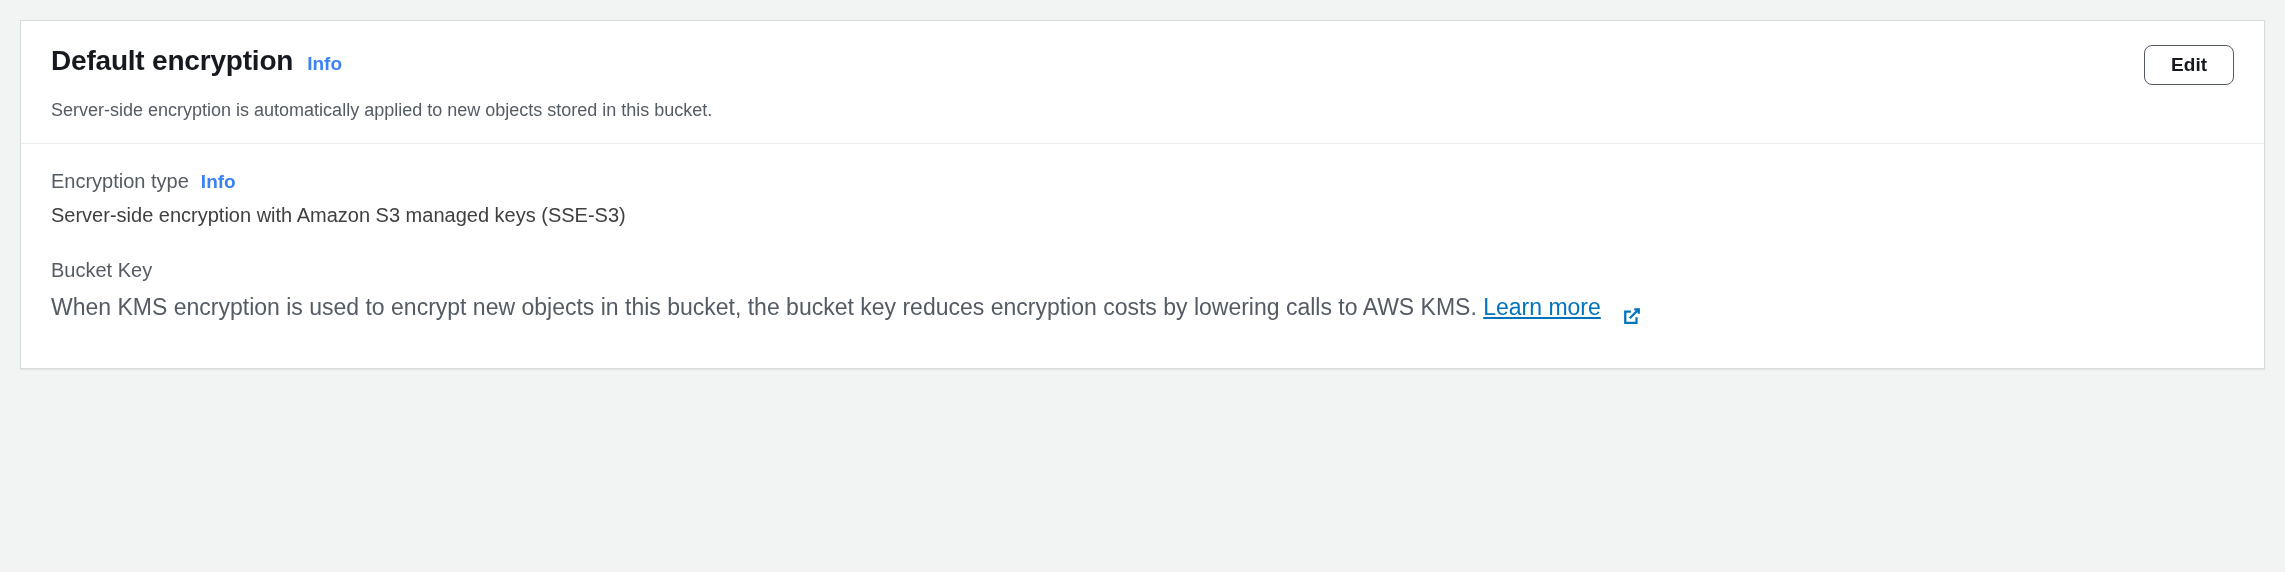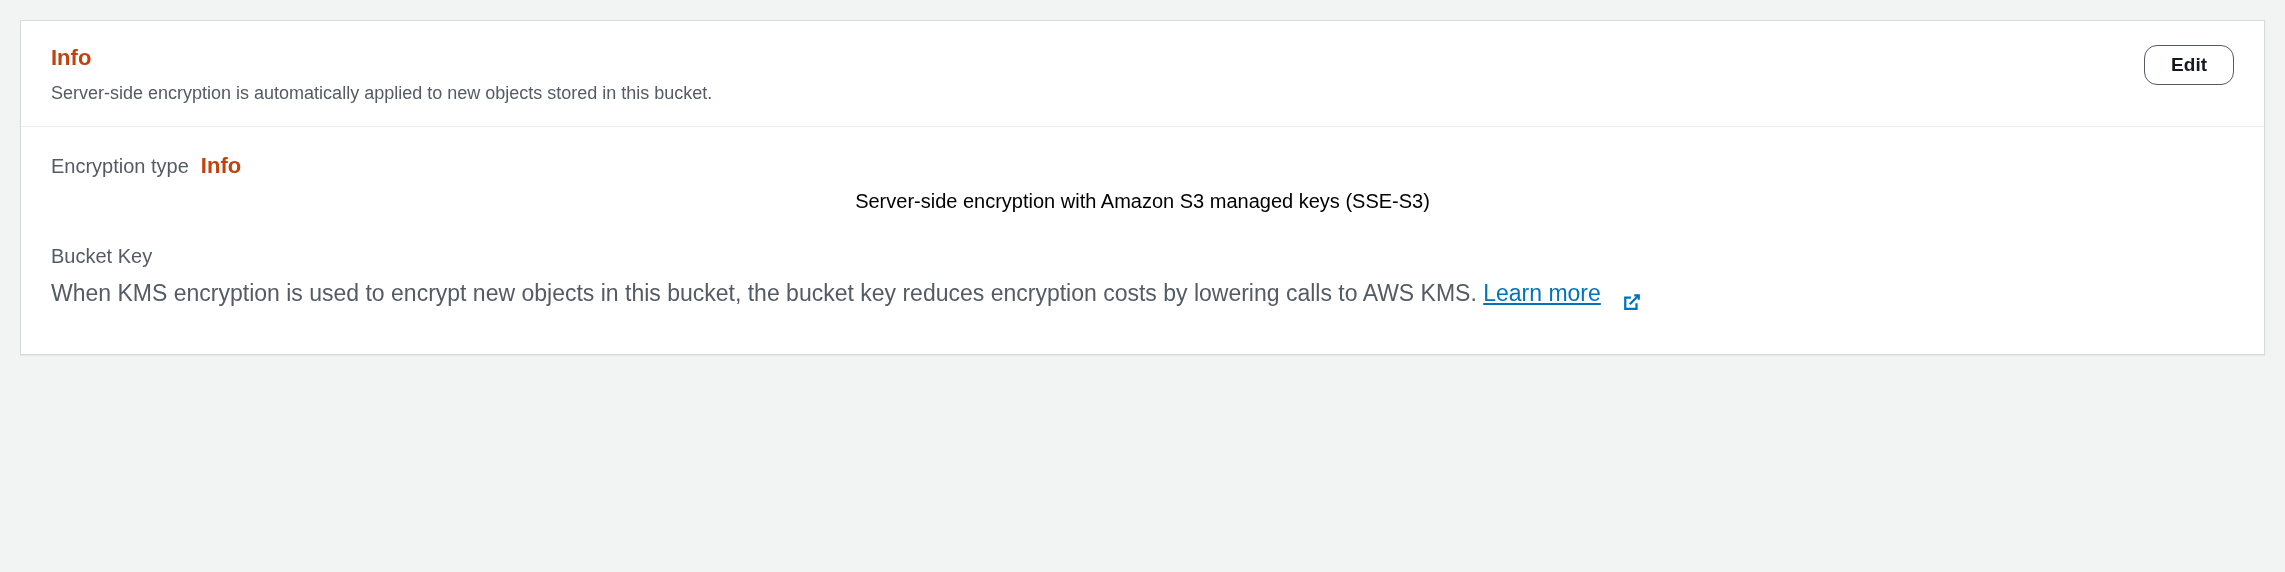--- a/index.html
+++ b/index.html
@@ -34,34 +34,35 @@
       align-items: baseline;
       gap: 14px;
     }
     .panel-title {
       font-size: 28px;
       font-weight: 700;
       color: #16191f;
       letter-spacing: -0.2px;
     }
     .info-link {
-      font-size: 22px;
+      font-size: 19px;
       font-weight: 700;
-      color: #c2410c;
+      color: #3b82f6;
       cursor: pointer;
     }
     .panel-subtitle {
       font-size: 18px;
       color: #545b64;
       line-height: 1.4;
+      margin-top: 11px;
     }
     .edit-button {
       background: #ffffff;
       border: 1px solid #545b64;
-      border-radius: 13px;
+      border-radius: 8px;
       padding: 8px 26px;
       font-size: 19px;
       font-weight: 700;
       color: #16191f;
       cursor: pointer;
       font-family: inherit;
     }
     .panel-body {
       padding: 26px 30px 30px 30px;
     }
@@ -76,23 +77,22 @@
       align-items: baseline;
       gap: 12px;
       margin-bottom: 8px;
     }
     .field-label {
       font-size: 20px;
       color: #545b64;
     }
     .field-value {
       font-size: 20px;
-      color: #000000;
+      color: #404040;
       line-height: 1.4;
-      text-align: center;
     }
     .field-description {
       font-size: 23px;
       color: #545b64;
       line-height: 1.5;
       margin-bottom: 8px;
     }
     .learn-more-link {
       color: #0073bb;
       text-decoration: underline;
@@ -110,20 +110,21 @@
       top: 2px;
     }
   </style>
 </head>
 <body>
 
 <div class="panel">
   <div class="panel-header">
     <div class="panel-header-left">
       <div class="title-row">
+        <h2 class="panel-title">Default encryption</h2>
         <a class="info-link">Info</a>
       </div>
       <div class="panel-subtitle">Server-side encryption is automatically applied to new objects stored in this bucket.</div>
     </div>
     <button class="edit-button">Edit</button>
   </div>
 
   <div class="panel-body">
 
     <div class="field">

